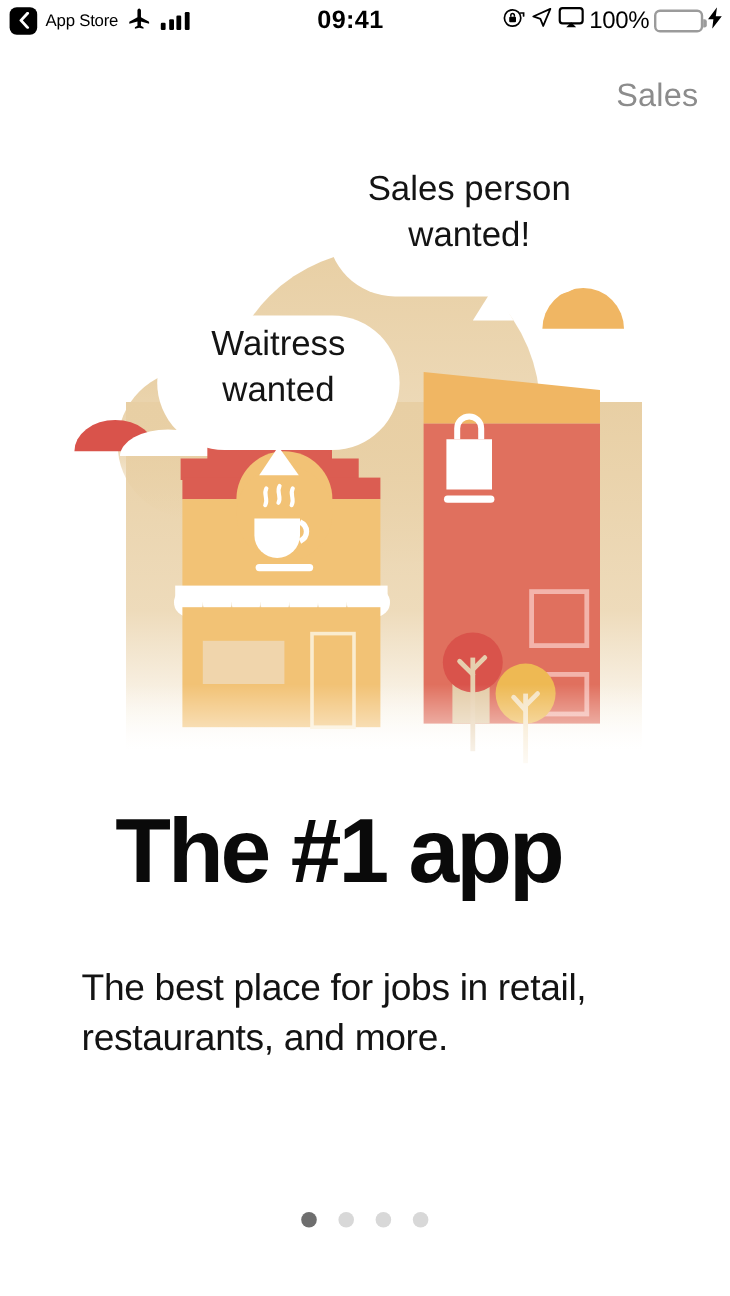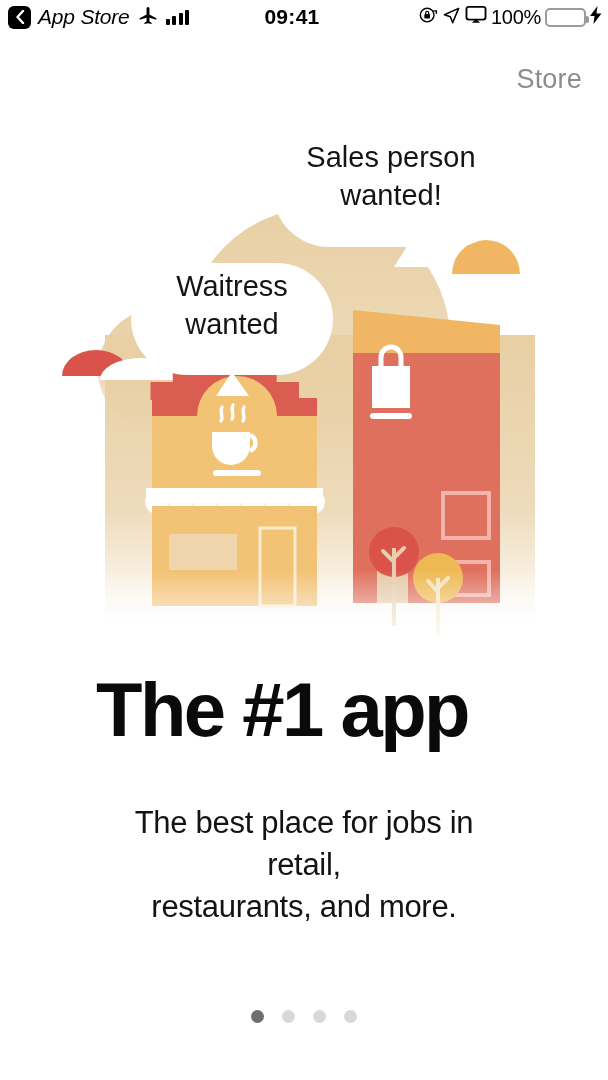--- a/index.html
+++ b/index.html
@@ -15,21 +15,21 @@
   .statusbar{
     position:absolute; top:0; left:0; width:608px; height:34px;
     display:flex; align-items:center;
     color:#000;
   }
   .sb-left{ position:absolute; left:8px; display:flex; align-items:center; gap:7px; }
   .sb-back{
     width:23px; height:23px; border-radius:6px; background:#000;
     display:flex; align-items:center; justify-content:center;
   }
-  .sb-appname{ font-size:21px; letter-spacing:-0.2px;font-style:italic; }
+  .sb-appname{ font-size:14px; letter-spacing:-0.2px; }
   .sb-center{
     position:absolute; left:0; width:584px; text-align:center;
     font-size:21px; font-weight:bold; letter-spacing:0.3px;
   }
   .sb-right{ position:absolute; right:6px; display:flex; align-items:center; gap:4px; }
   .sb-pct{ font-size:20px; letter-spacing:-0.3px; }
   .battery{
     width:41px; height:19px; border:2px solid #9b9b9b; border-radius:5px;
     padding:2px; position:relative;
   }
@@ -60,24 +60,24 @@
 
   
   .headline{
     position:absolute; top:672px; left:0; width:564px;
     text-align:center;
     font-size:76px; font-weight:bold; color:#0a0a0a;
     letter-spacing:-2.5px; line-height:1;
   }
   .subtitle{
     position:absolute; top:802px; left:0; width:608px;
-    text-align:center;
+    text-align:left;
     font-size:31px; color:#131313; line-height:1.35;
     letter-spacing:-0.3px;
-    padding:0 96px;
+    padding:0 68px;
   }
 
   
   .dots{
     position:absolute; top:1010px; left:0; width:608px;
     display:flex; justify-content:center; align-items:center; gap:18px;
   }
   .dot{ width:13px; height:13px; border-radius:50%; background:#d8d8d8; cursor:pointer; }
   .dot.active{ background:#6e6e6e; }
 </style>
@@ -130,21 +130,21 @@
     <span class="sb-pct">100%</span>
     <span class="battery"><span class="battery-fill"></span></span>
     <span>
       <svg width="12" height="18" viewBox="0 0 12 18">
           <path d="M7.5 0 L0 10 L4.5 10 L3.5 18 L11.5 7.5 L6.5 7.5 Z" fill="#000"></path>
         </svg>
     </span>
   </div>
 </div>
 
-<div class="skip">Store</div>
+<div class="skip">Sales</div>
 
 <div class="illustration">
   <svg viewBox="0 0 608 540" xmlns="http://www.w3.org/2000/svg">
     <defs>
       <linearGradient id="fadeOut" x1="0" y1="0" x2="0" y2="1">
         <stop offset="0%" stop-color="#ffffff" stop-opacity="0"></stop>
         <stop offset="62%" stop-color="#ffffff" stop-opacity="0"></stop>
         <stop offset="100%" stop-color="#ffffff" stop-opacity="1"></stop>
       </linearGradient>
       <linearGradient id="blobFade" x1="0" y1="0" x2="0" y2="1">

